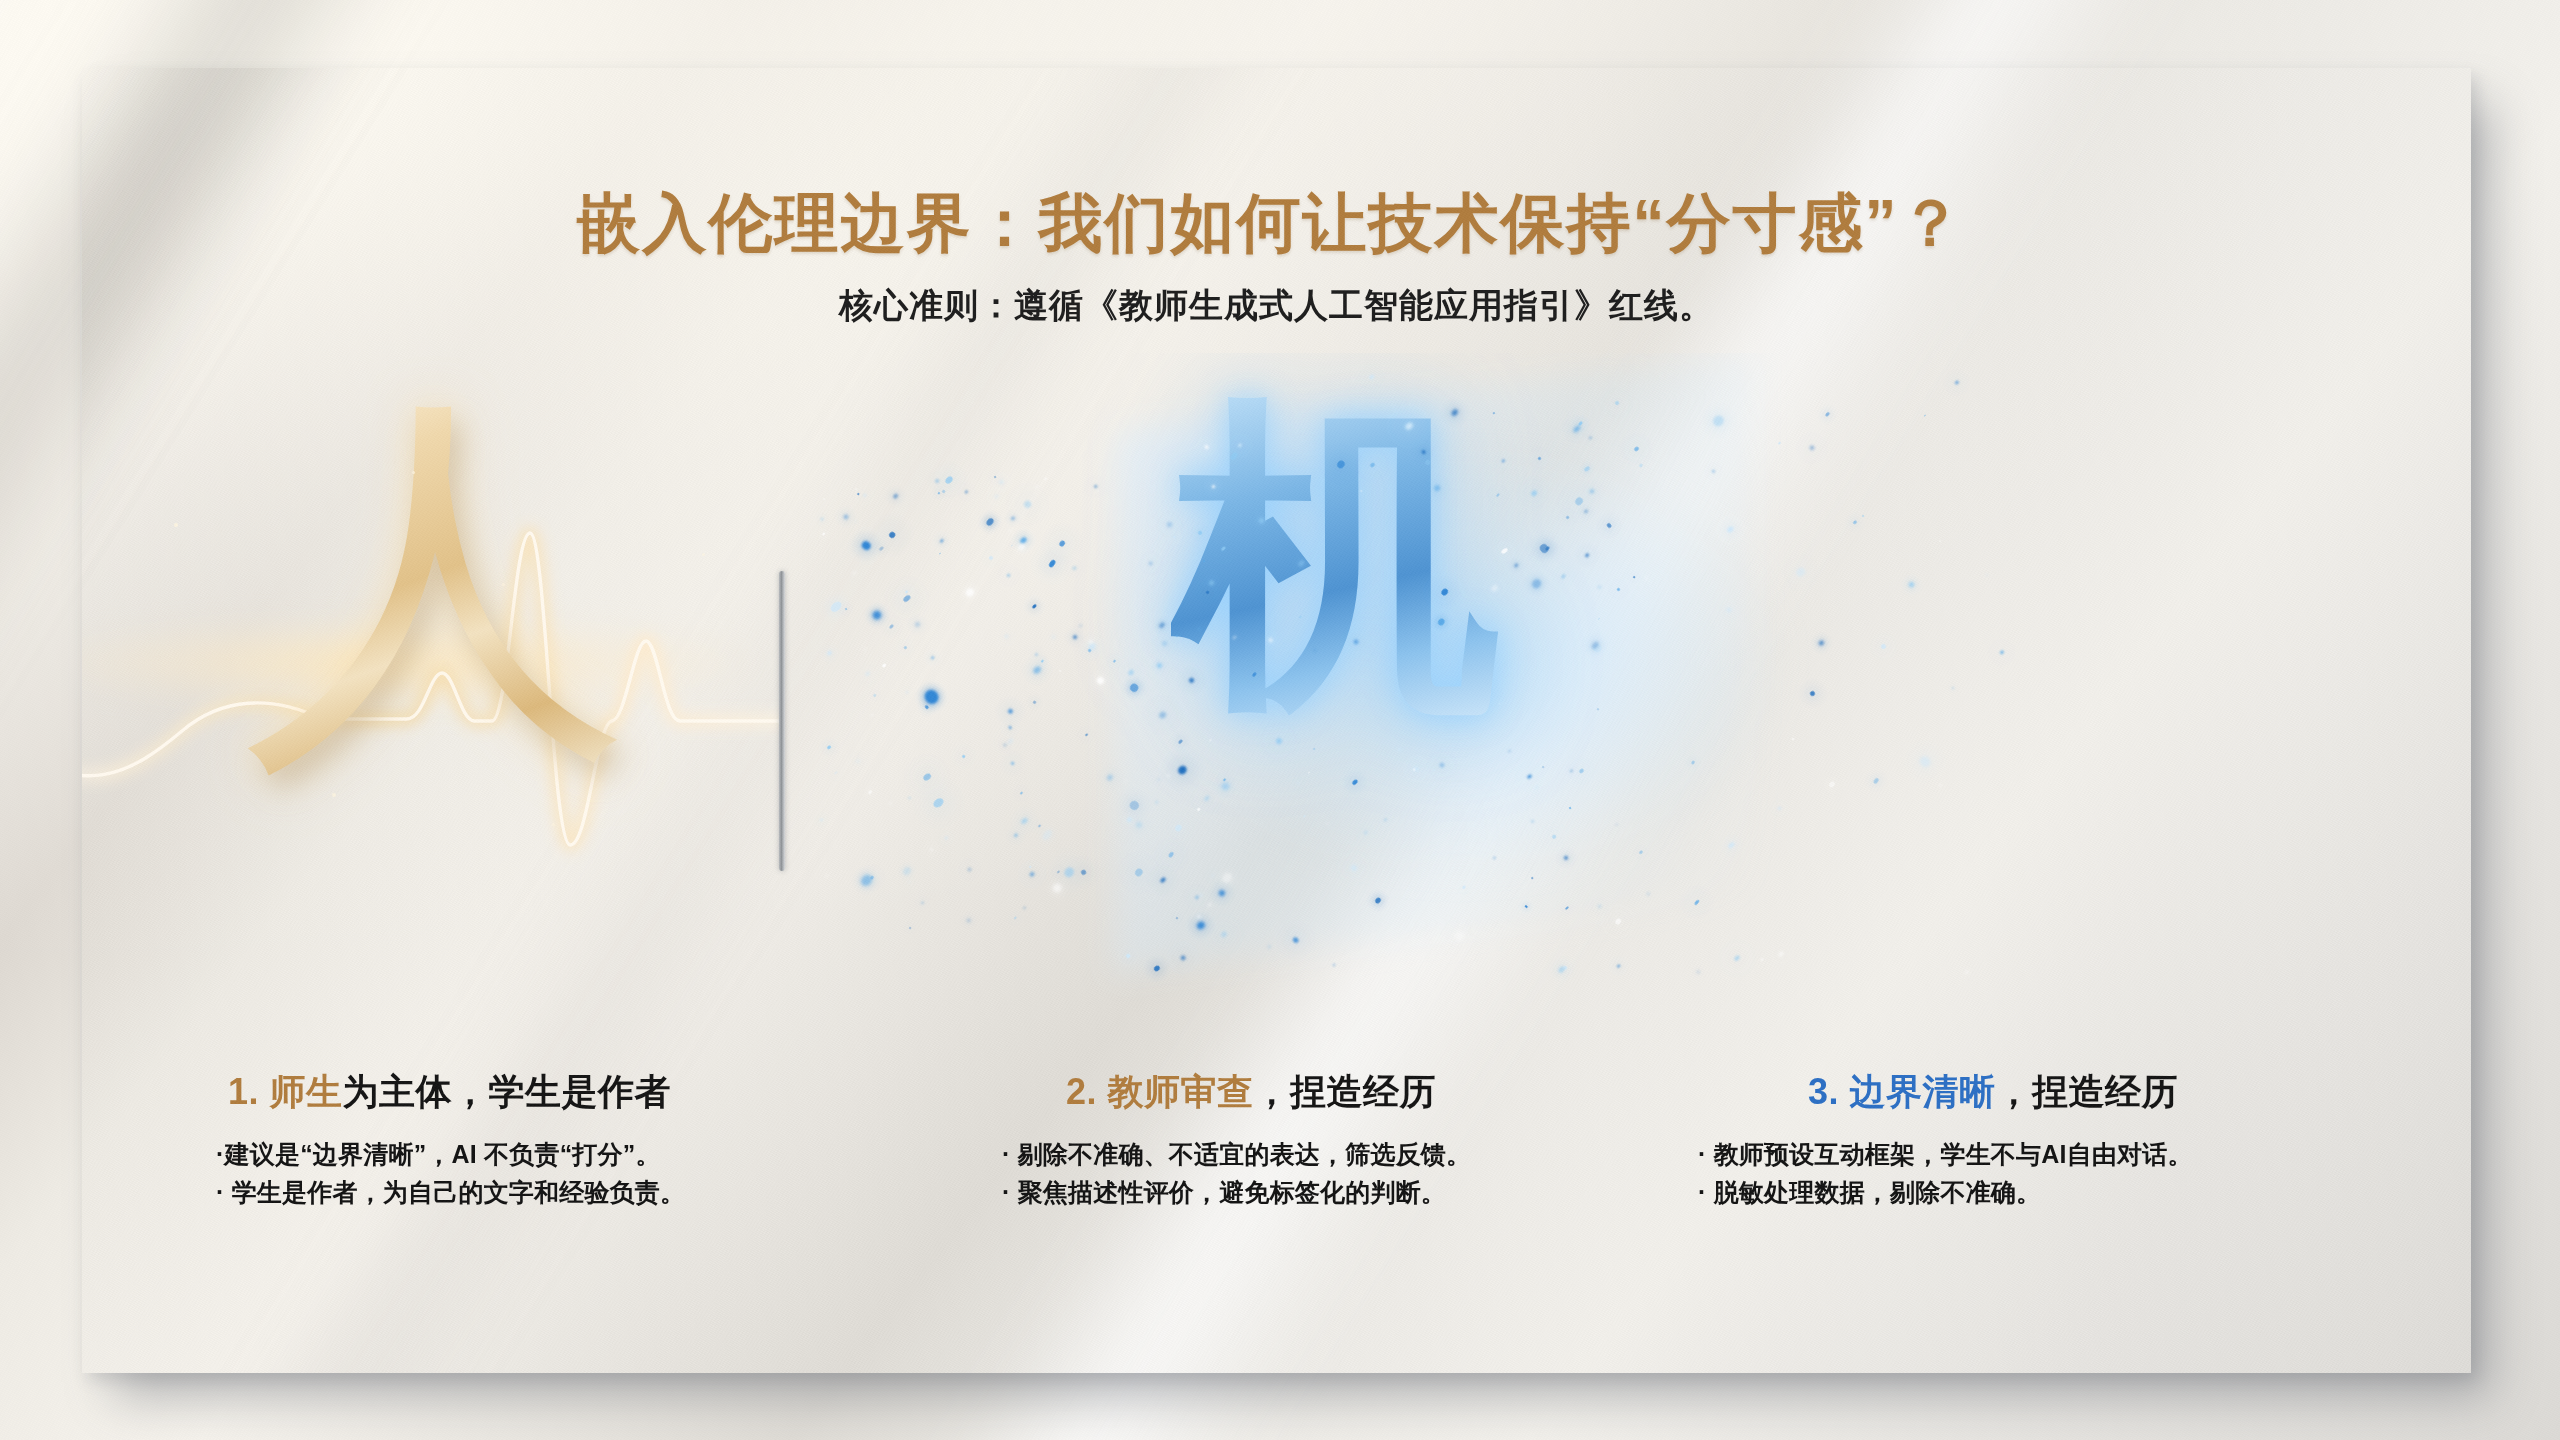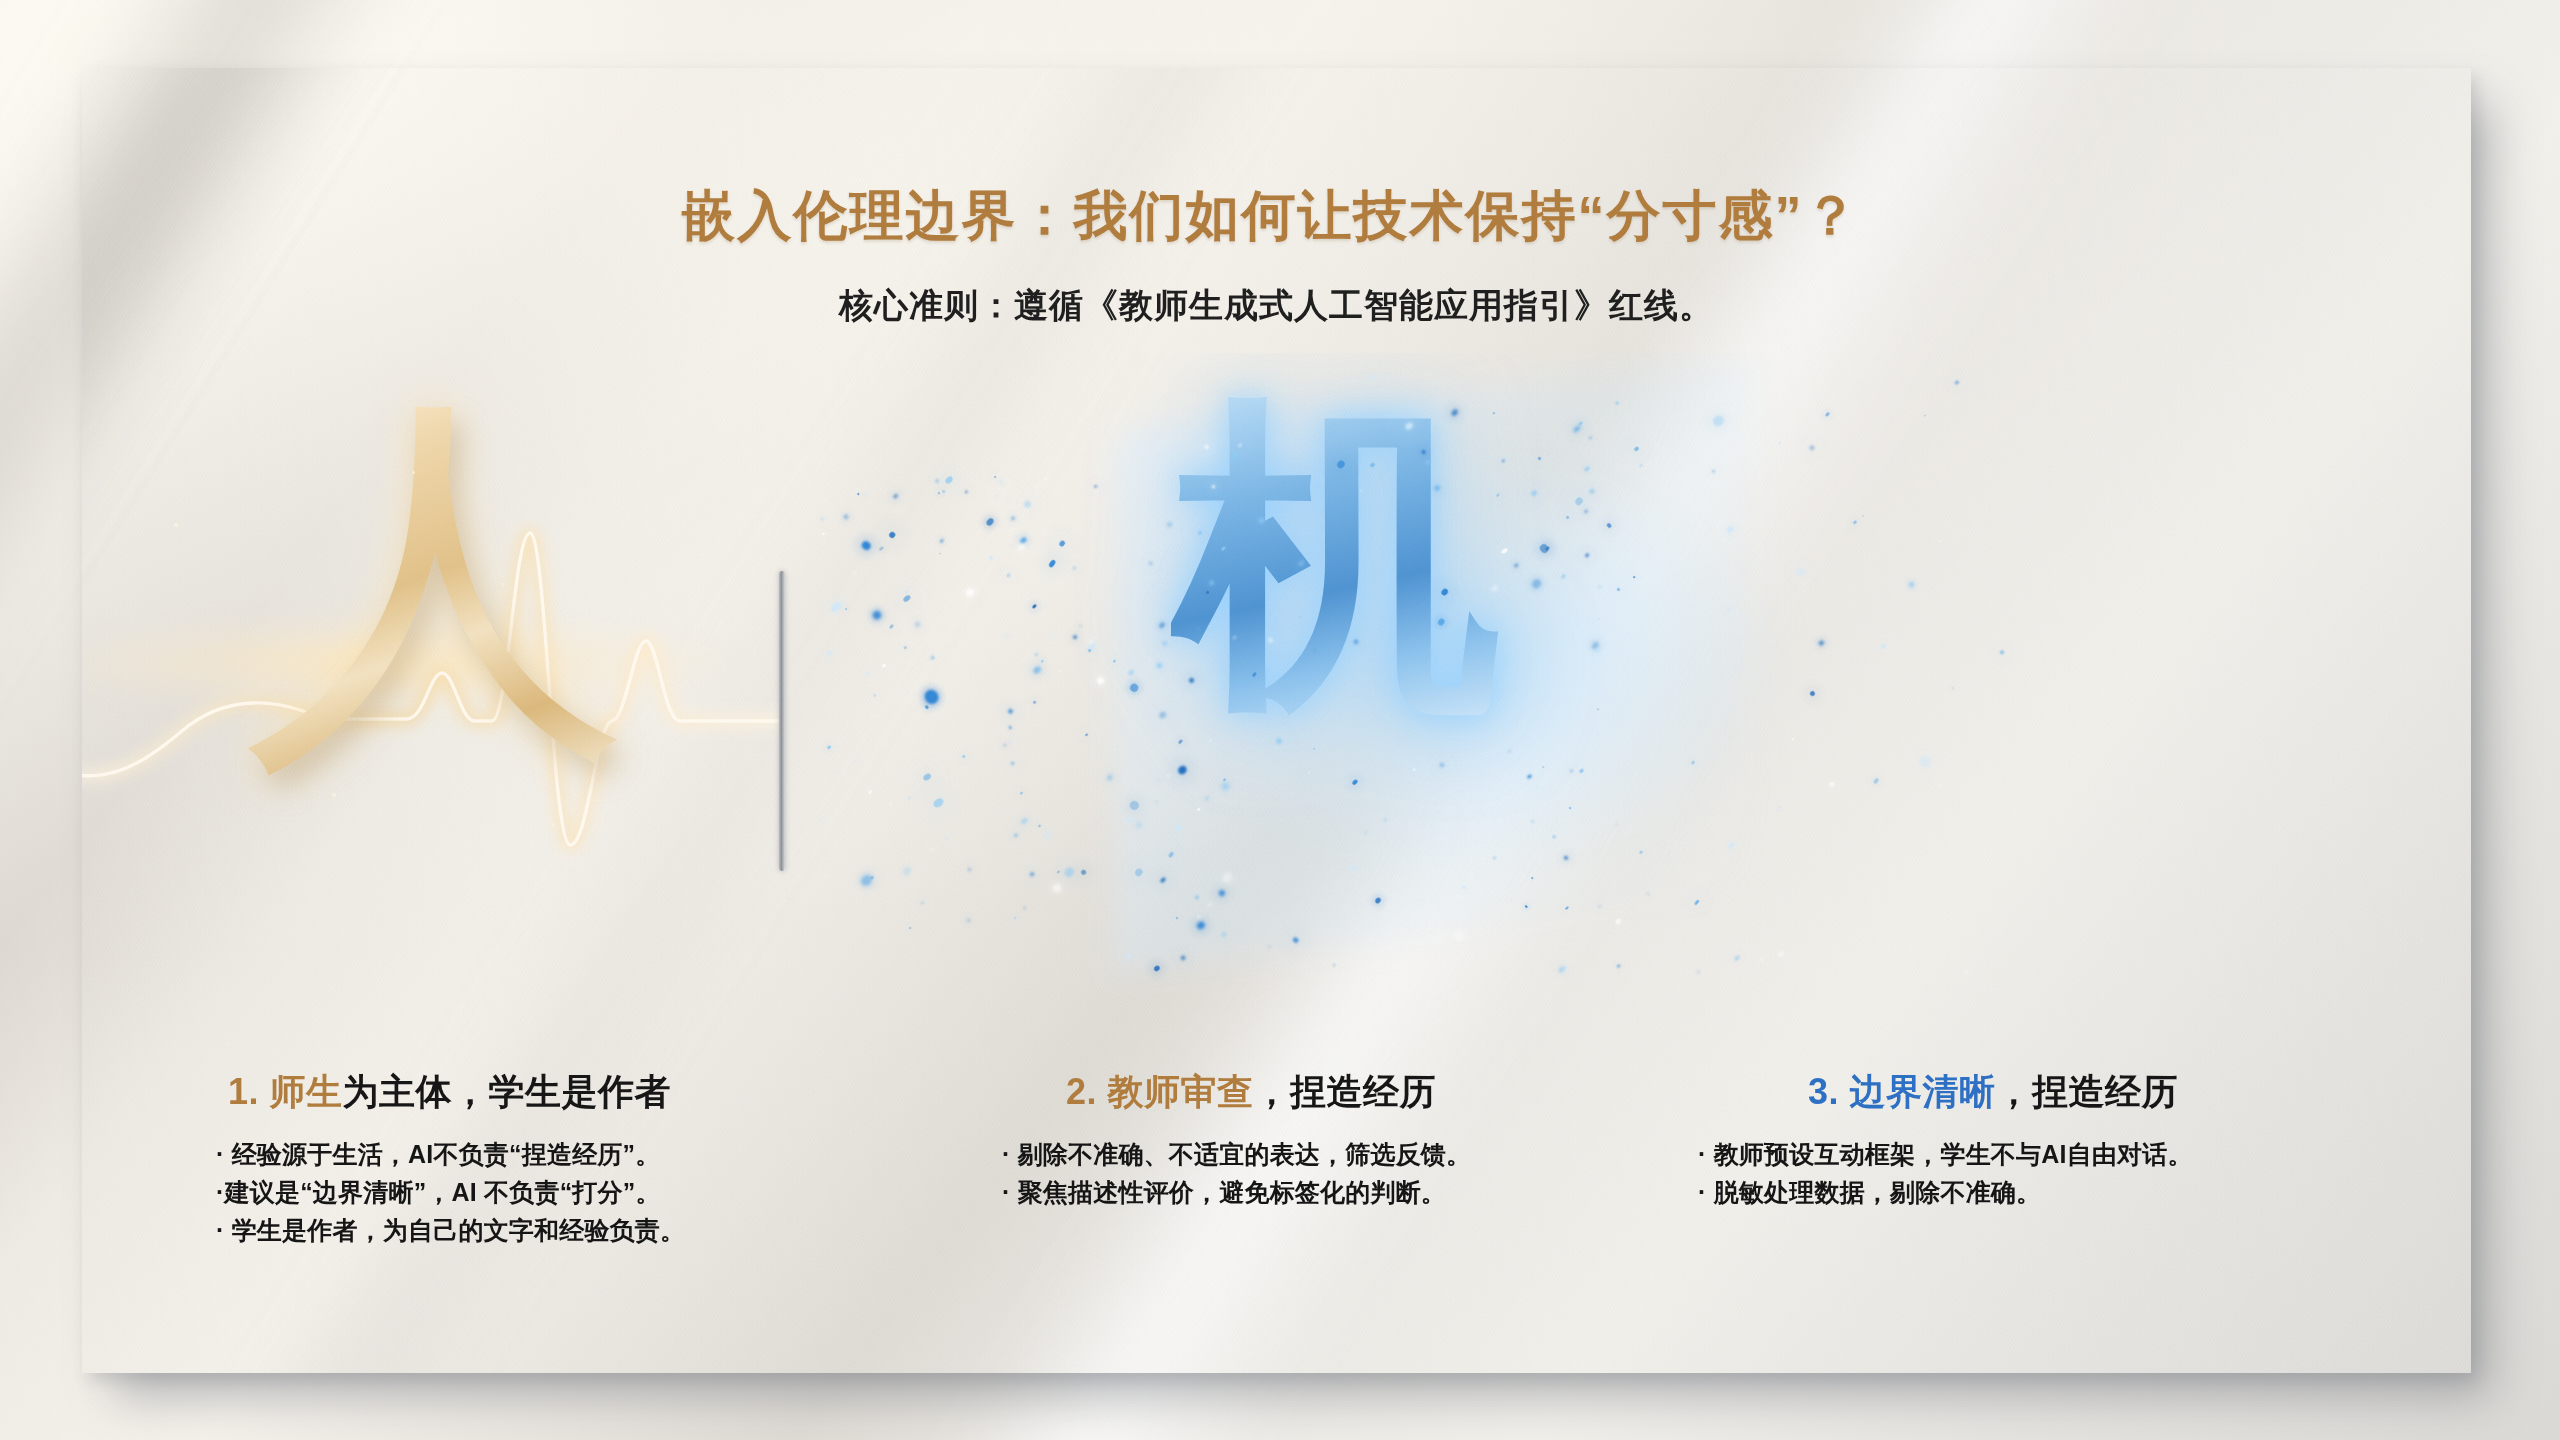--- a/index.html
+++ b/index.html
@@ -87,21 +87,21 @@
     position:absolute; transform-origin:0 0; pointer-events:none;
     background:linear-gradient(90deg, rgba(152,148,142,0) 0%, rgba(152,148,142,0.26) 50%, rgba(152,148,142,0) 100%);
     filter:blur(38px);
   }
 
   
   #title {
     position:absolute; left:0; right:12px; top:112px;
     text-align:center;
     font-family:"Liberation Sans", sans-serif;
-    font-size:54px; font-weight:bold;
+    font-size:64px; font-weight:bold;
     letter-spacing:2px;
     color:#b07c3d;
     text-shadow:0 2px 3px rgba(120,90,45,0.18);
     white-space:nowrap;
   }
   #subtitle {
     position:absolute; left:0; right:0; top:215px;
     text-align:center;
     font-size:34px; font-weight:bold;
     color:#1d1d1d;
@@ -551,21 +551,20 @@
         <div class="dot" style="left: 296.4px; top: 517.1px; width: 4.6px; height: 4.6px; background: rgb(31, 111, 192); opacity: 0.57; filter: blur(0.5px) drop-shadow(rgb(31, 111, 192) 0px 0px 8px); transform: rotate(-35deg);"></div>
       </div>
   </div>
 
   <div id="cols">
 
     <div class="col col-1 c1">
       <div class="col-head">
         <span class="accent-gold">1.</span><span> </span><span class="accent-gold">师生</span><span>为主体，学生是作者</span>
       </div>
-      <div class="bullet">· 经验源于生活，AI不负责“捏造经历”。</div>
       <div class="bullet">·建议是“边界清晰”，AI 不负责“打分”。</div>
       <div class="bullet">· 学生是作者，为自己的文字和经验负责。</div>
     </div>
 
     <div class="col col-2 c2">
       <div class="col-head">
         <span class="accent-gold">2.</span><span> </span><span class="accent-gold">教师审查</span><span>，捏造经历</span>
       </div>
       <div class="bullet">· 剔除不准确、不适宜的表达，筛选反馈。</div>
       <div class="bullet">· 聚焦描述性评价，避免标签化的判断。</div>

